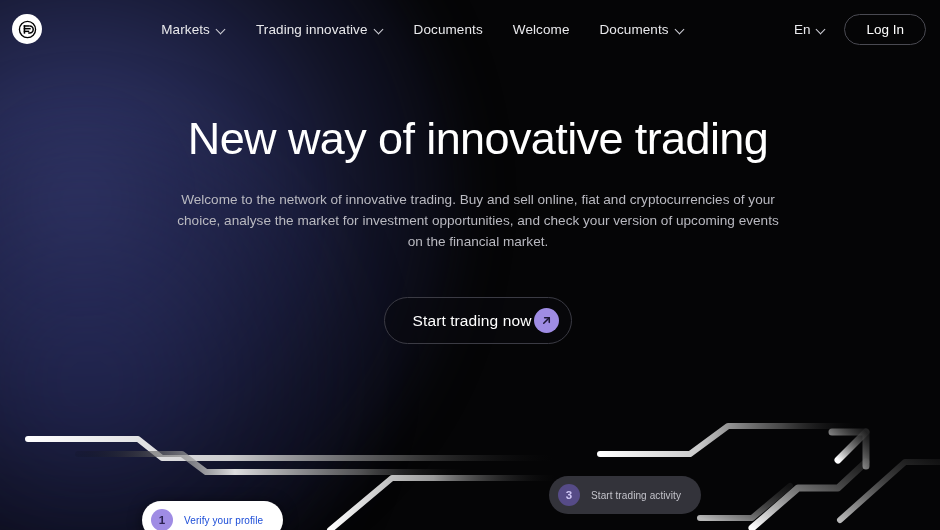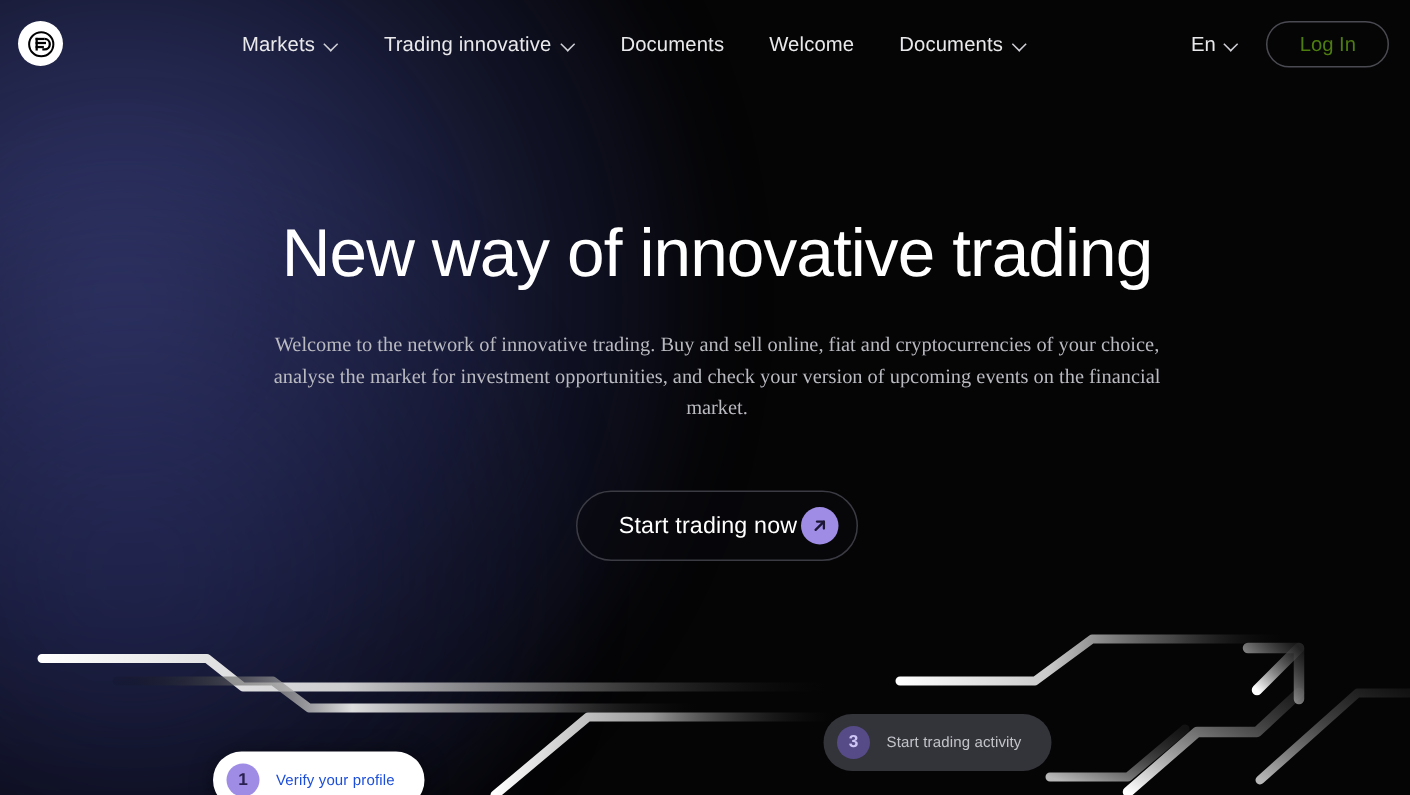--- a/index.html
+++ b/index.html
@@ -124,32 +124,32 @@
     gap: 7px;
     color: #e9e9ec;
     font-size: 13.5px;
     cursor: pointer;
   }
 
   .login-btn {
     border: 1px solid #4a4a52;
     border-radius: 20px;
     padding: 7px 21px;
-    color: #4d7c0f;
+    color: #ffffff;
     font-size: 13.5px;
     background: transparent;
     cursor: pointer;
     font-family: "Liberation Sans", sans-serif;
     white-space: nowrap;
   }
 
   
   .hero {
     position: absolute;
-    top: 144px;
+    top: 114px;
     left: 0; right: 0;
     text-align: center;
     z-index: 20;
     padding-left: 16px;
   }
 
   .hero-title {
     color: #ffffff;
     font-size: 45px;
     font-weight: 400;
@@ -157,21 +157,20 @@
     line-height: 1.12;
   }
 
   .hero-sub {
     margin: 26px auto 16px;
     width: 610px;
     color: #b9b9c0;
     font-size: 13.6px;
     line-height: 1.52;
     font-weight: 400;
-    font-family: Liberation Serif, serif;
   }
 
   .cta-wrap {
     margin-top: 45px;
     display: flex;
     justify-content: center;
   }
 
   .cta-btn {
     display: inline-flex;

